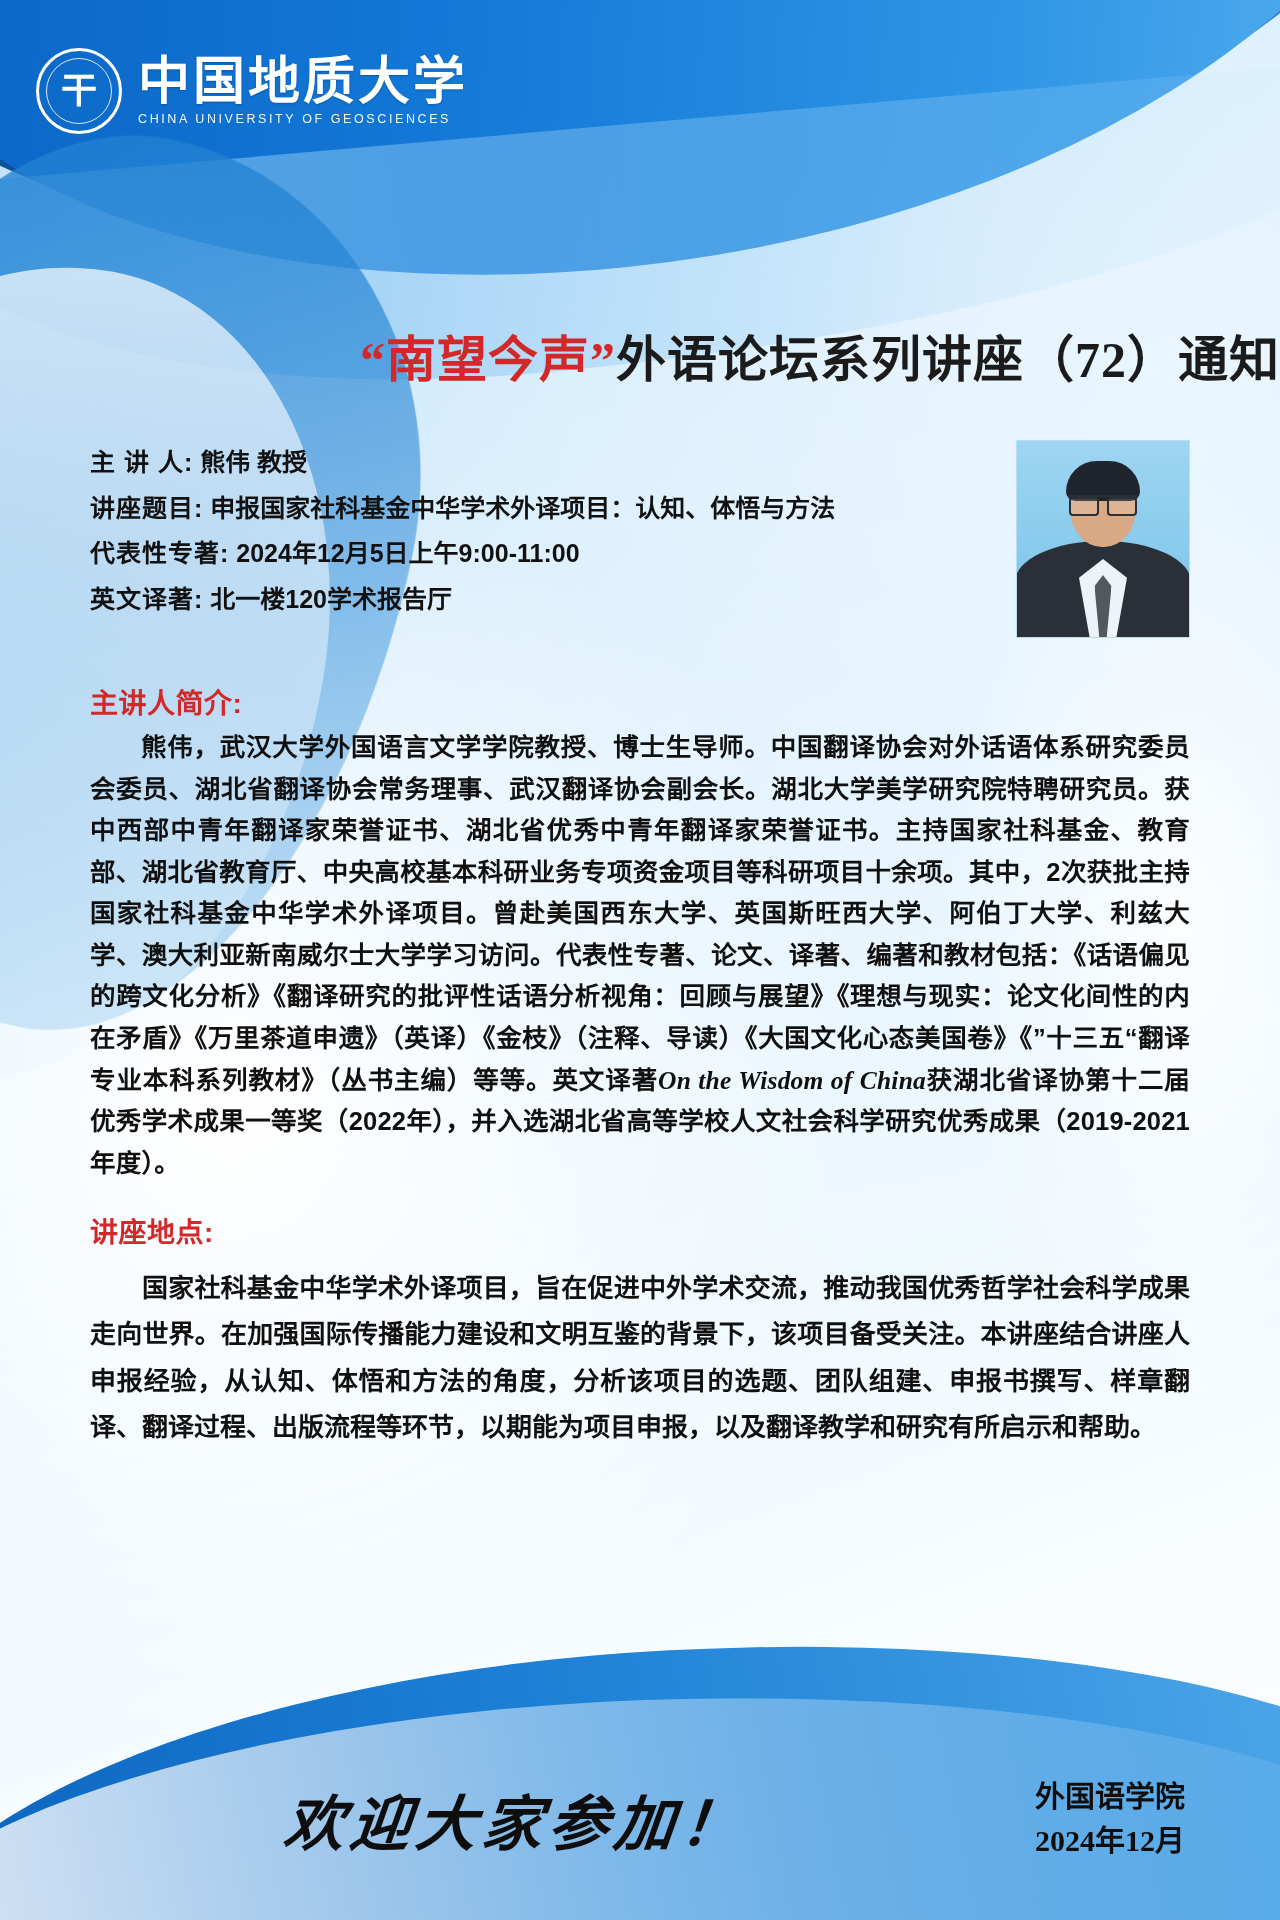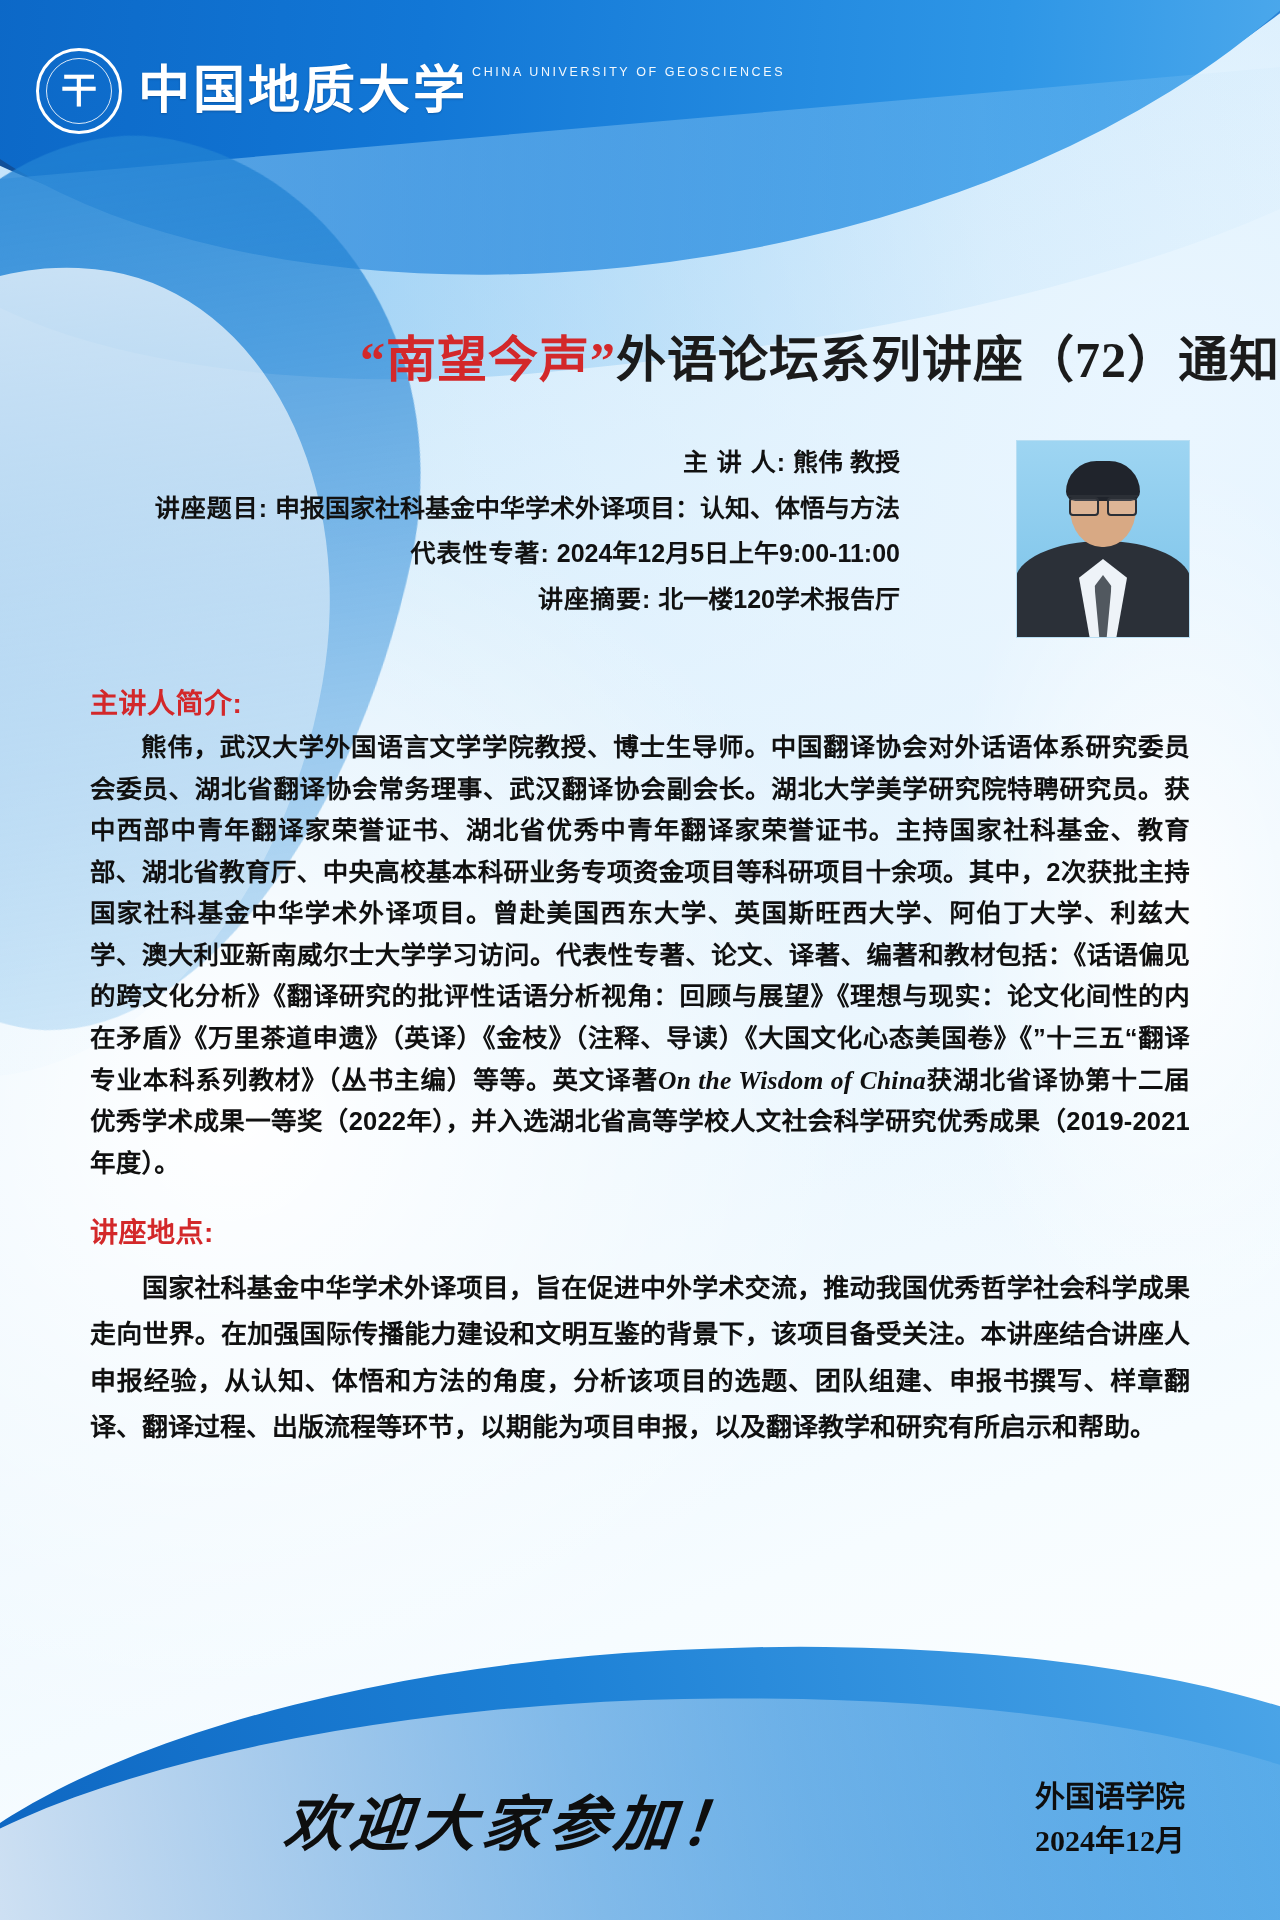--- a/index.html
+++ b/index.html
@@ -142,21 +142,21 @@
   }
   .logo-mark .glyph {
     font-size: 36px;
     color: #ffffff;
     font-weight: bold;
     line-height: 1;
     font-family: "Liberation Serif", serif;
   }
   .logo-text {
     display: flex;
-    flex-direction: row;
+    flex-direction: column;
     justify-content: center;
     gap: 4px;
   }
   .logo-cn {
     font-family: "Liberation Serif", "DejaVu Serif", serif;
     font-size: 52px;
     font-weight: bold;
     letter-spacing: 3px;
     color: #ffffff;
     line-height: 1;
@@ -204,21 +204,20 @@
     text-indent: 2em;
     font-weight: 600;
     color: #111;
     letter-spacing: .3px;
   }
 
   .info-block {
     position: relative;
     margin-top: 34px;
     min-height: 215px;
-    text-align: right;
   }
   .info-lines {
     width: 810px;
   }
   .info-line {
     font-size: 25px;
     line-height: 1.82;
     font-weight: 600;
     color: #111;
     white-space: nowrap;
@@ -414,21 +413,21 @@
           </div>
           <div class="info-line">
             <span class="lbl">讲座题目:</span>
             <span>申报国家社科基金中华学术外译项目：认知、体悟与方法</span>
           </div>
           <div class="info-line">
             <span class="lbl">代表性专著:</span>
             <span>2024年12月5日上午9:00-11:00</span>
           </div>
           <div class="info-line">
-            <span class="lbl">讲座摘要:</span>
+            <span class="lbl">英文译著:</span>
             <span>北一楼120学术报告厅</span>
           </div>
         </div>
 
         <div class="portrait" aria-label="主讲人照片">
           <div class="suit"></div>
           <div class="shirt"></div>
           <div class="tie"></div>
           <div class="head"></div>
           <div class="hair"></div>

